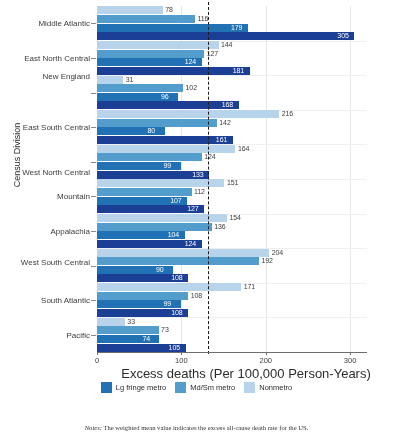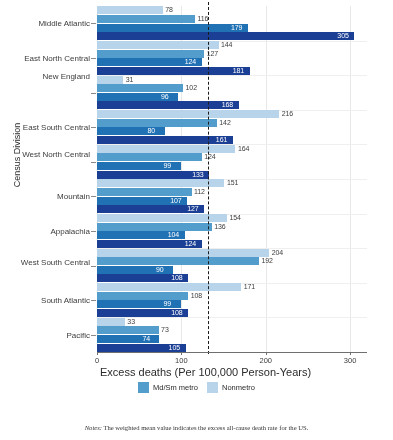--- a/index.html
+++ b/index.html
@@ -97,25 +97,25 @@
   .x-tick-label {
     position: absolute;
     top: 356px;
     font-size: 7.5px;
     color: #3c3c3c;
     transform: translateX(-50%);
     white-space: nowrap;
   }
   #x-axis-title {
     position: absolute;
-    left: 100px;
+    left: 111px;
     top: 366px;
     width: 270px;
-    text-align: left;
-    font-size: 11px;
+    text-align: center;
+    font-size: 13px;
     color: #2b2b2b;
   }
 
   .y-cat-label {
     position: absolute;
     right: 0;
     font-size: 8px;
     color: #3c3c3c;
     white-space: nowrap;
     transform: translateY(-50%);
@@ -188,21 +188,21 @@
 </head>
 <body>
 
 <div id="figure">
 
   <div id="y-cat-wrap">
       <div class="y-cat-label" style="top: 17.3px;">Middle Atlantic</div>
       <div class="y-cat-label" style="top: 51.9px;">East North Central</div>
       <div class="y-cat-label" style="top: 70px;">New England</div>
       <div class="y-cat-label" style="top: 121.1px;">East South Central</div>
-      <div class="y-cat-label" style="top: 148px;">West North Central</div>
+      <div class="y-cat-label" style="top: 166px;">West North Central</div>
       <div class="y-cat-label" style="top: 190.3px;">Mountain</div>
       <div class="y-cat-label" style="top: 224.9px;">Appalachia</div>
       <div class="y-cat-label" style="top: 256px; margin-left: 8px;">West South Central</div>
       <div class="y-cat-label" style="top: 294.1px;">South Atlantic</div>
       <div class="y-cat-label" style="top: 328.7px;">Pacific</div>
     </div>
   <div id="y-axis-title">Census Division</div>
 
   <div id="plot-area">
     <div id="gridlines">
@@ -393,20 +393,24 @@
       <div class="x-tick-label" style="left: 181.375px;">100</div>
       <div class="x-tick" style="left: 265.75px;"></div>
       <div class="x-tick-label" style="left: 265.75px;">200</div>
       <div class="x-tick" style="left: 350.125px;"></div>
       <div class="x-tick-label" style="left: 350.125px;">300</div>
     </div>
   <div id="x-axis-title">Excess deaths (Per 100,000 Person-Years)</div>
 
   <div id="legend">
       <div class="legend-item">
+        <span class="legend-swatch" style="background: rgb(33, 113, 181);"></span>
+        <span class="legend-text">Lg fringe metro</span>
+      </div>
+      <div class="legend-item">
         <span class="legend-swatch" style="background: rgb(82, 157, 204);"></span>
         <span class="legend-text">Md/Sm metro</span>
       </div>
       <div class="legend-item">
         <span class="legend-swatch" style="background: rgb(184, 212, 234);"></span>
         <span class="legend-text">Nonmetro</span>
       </div>
     </div>
 
   <div id="note">

